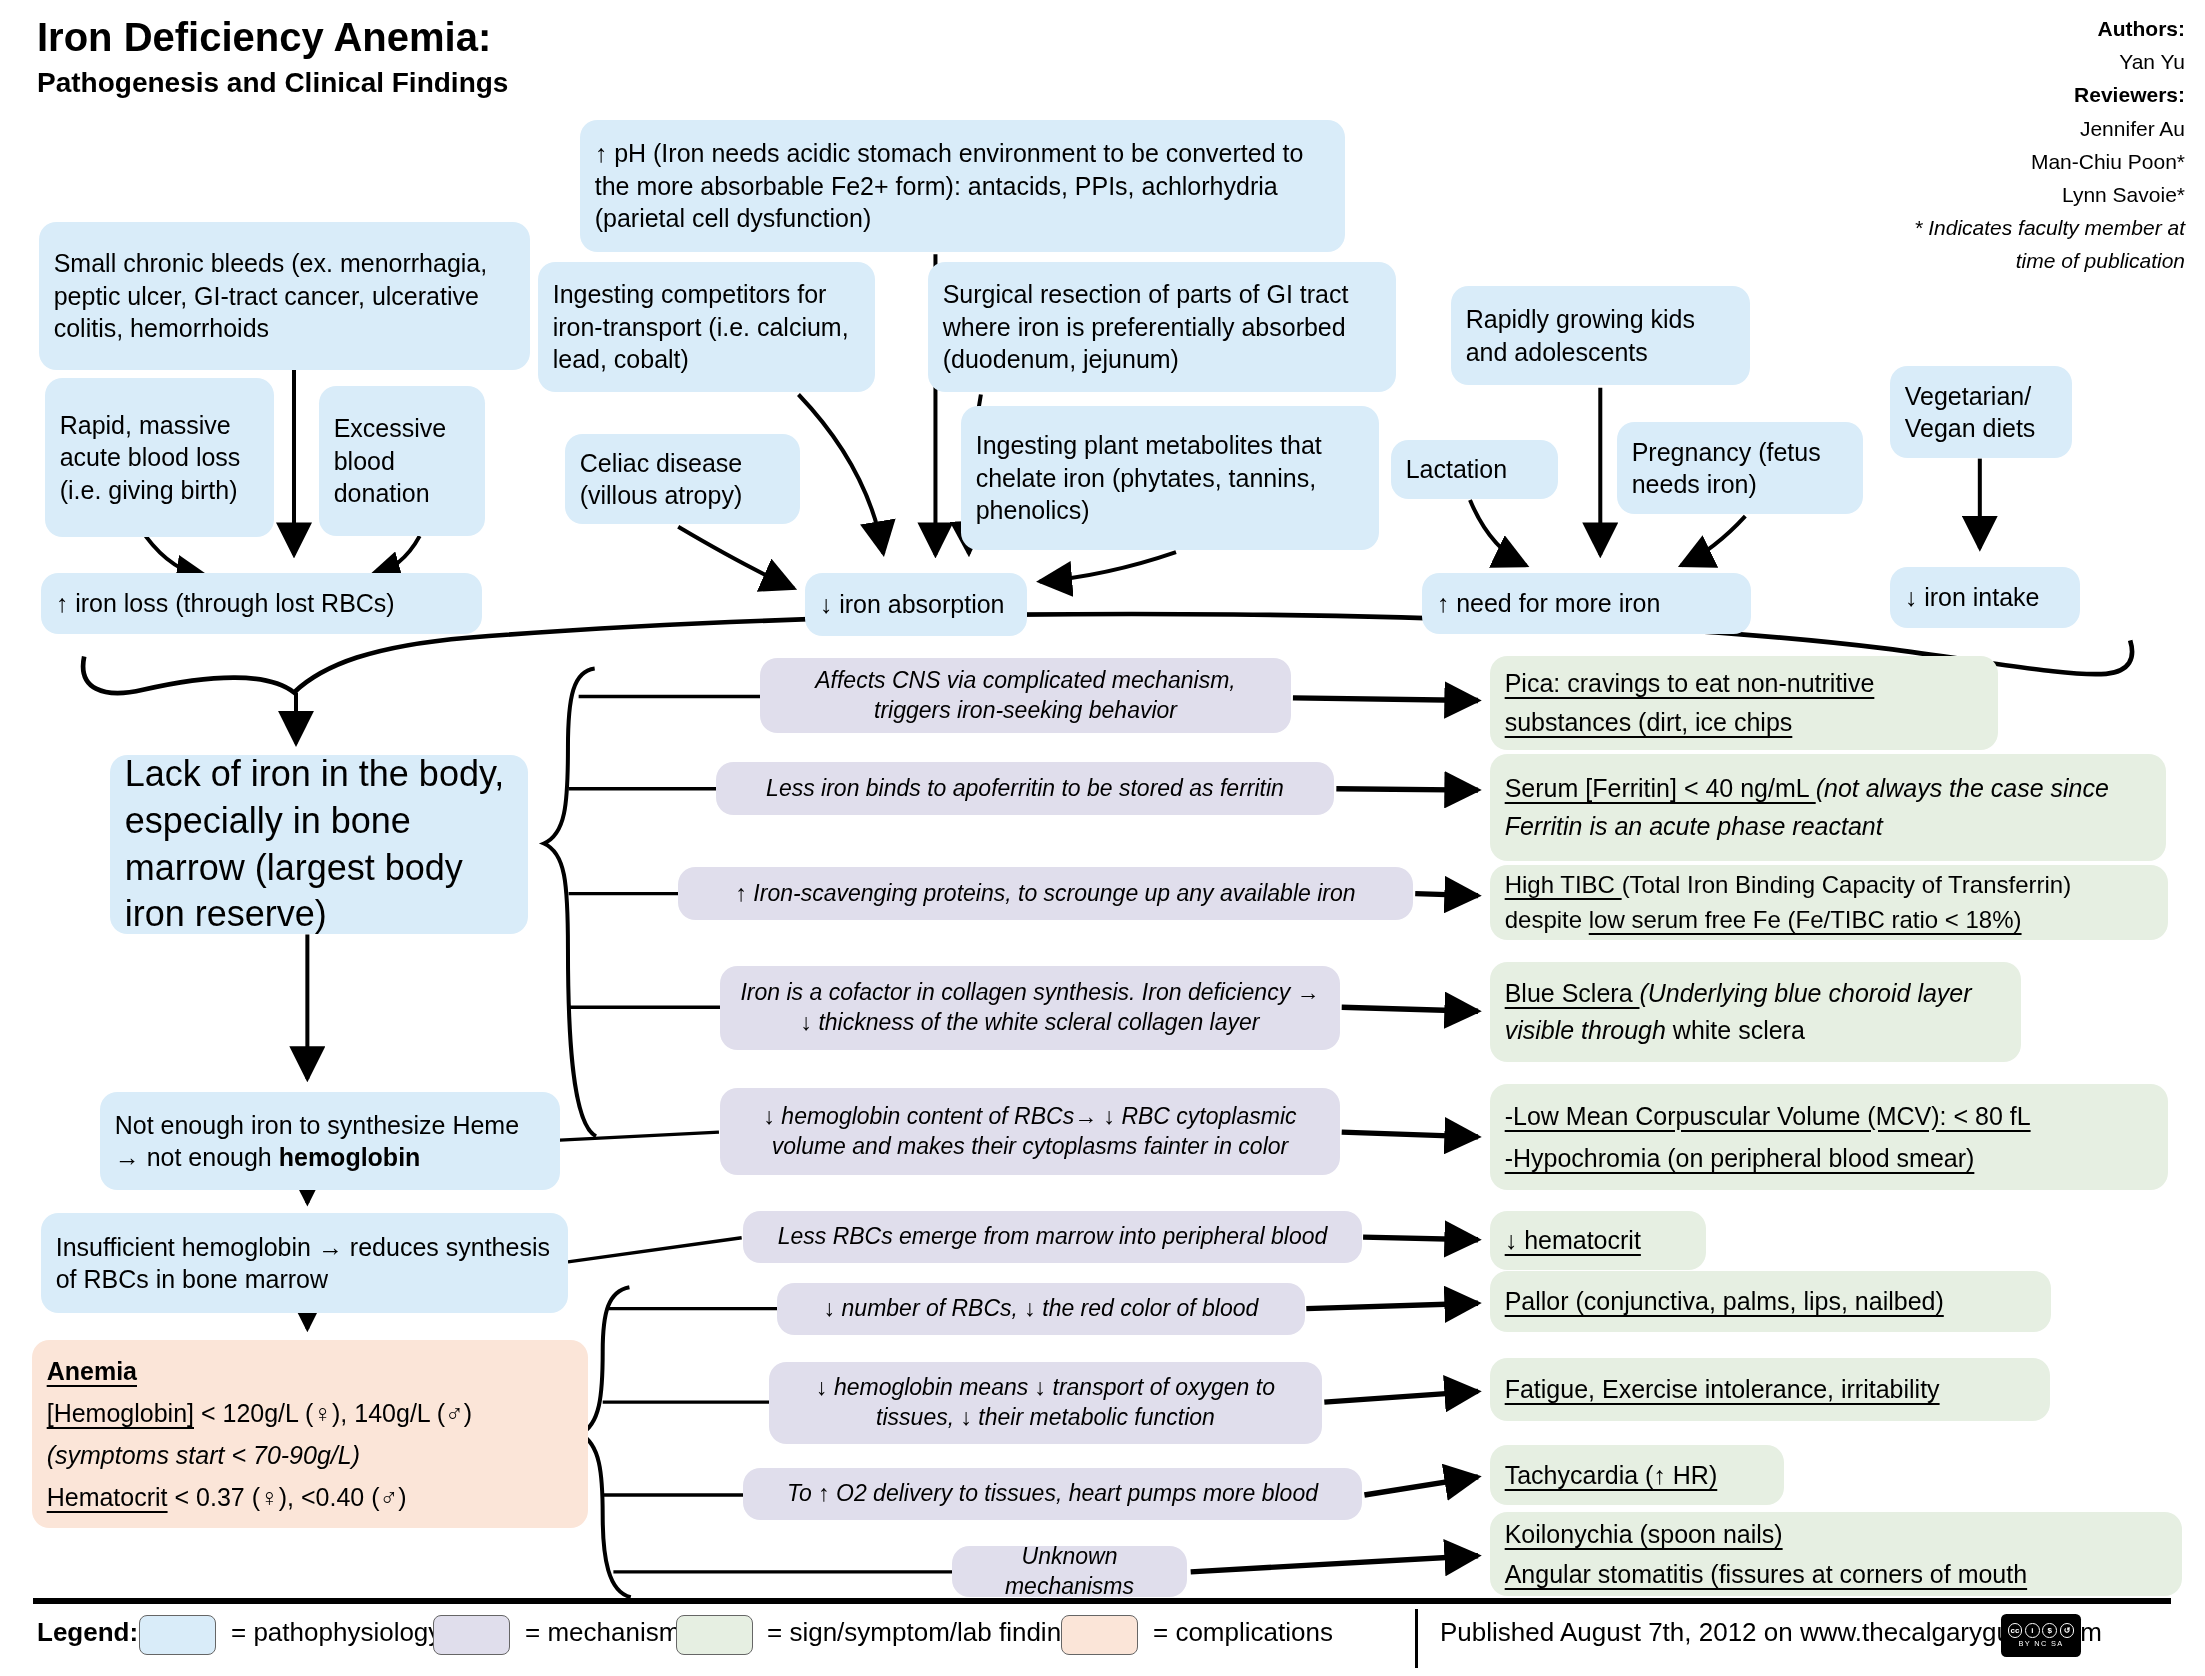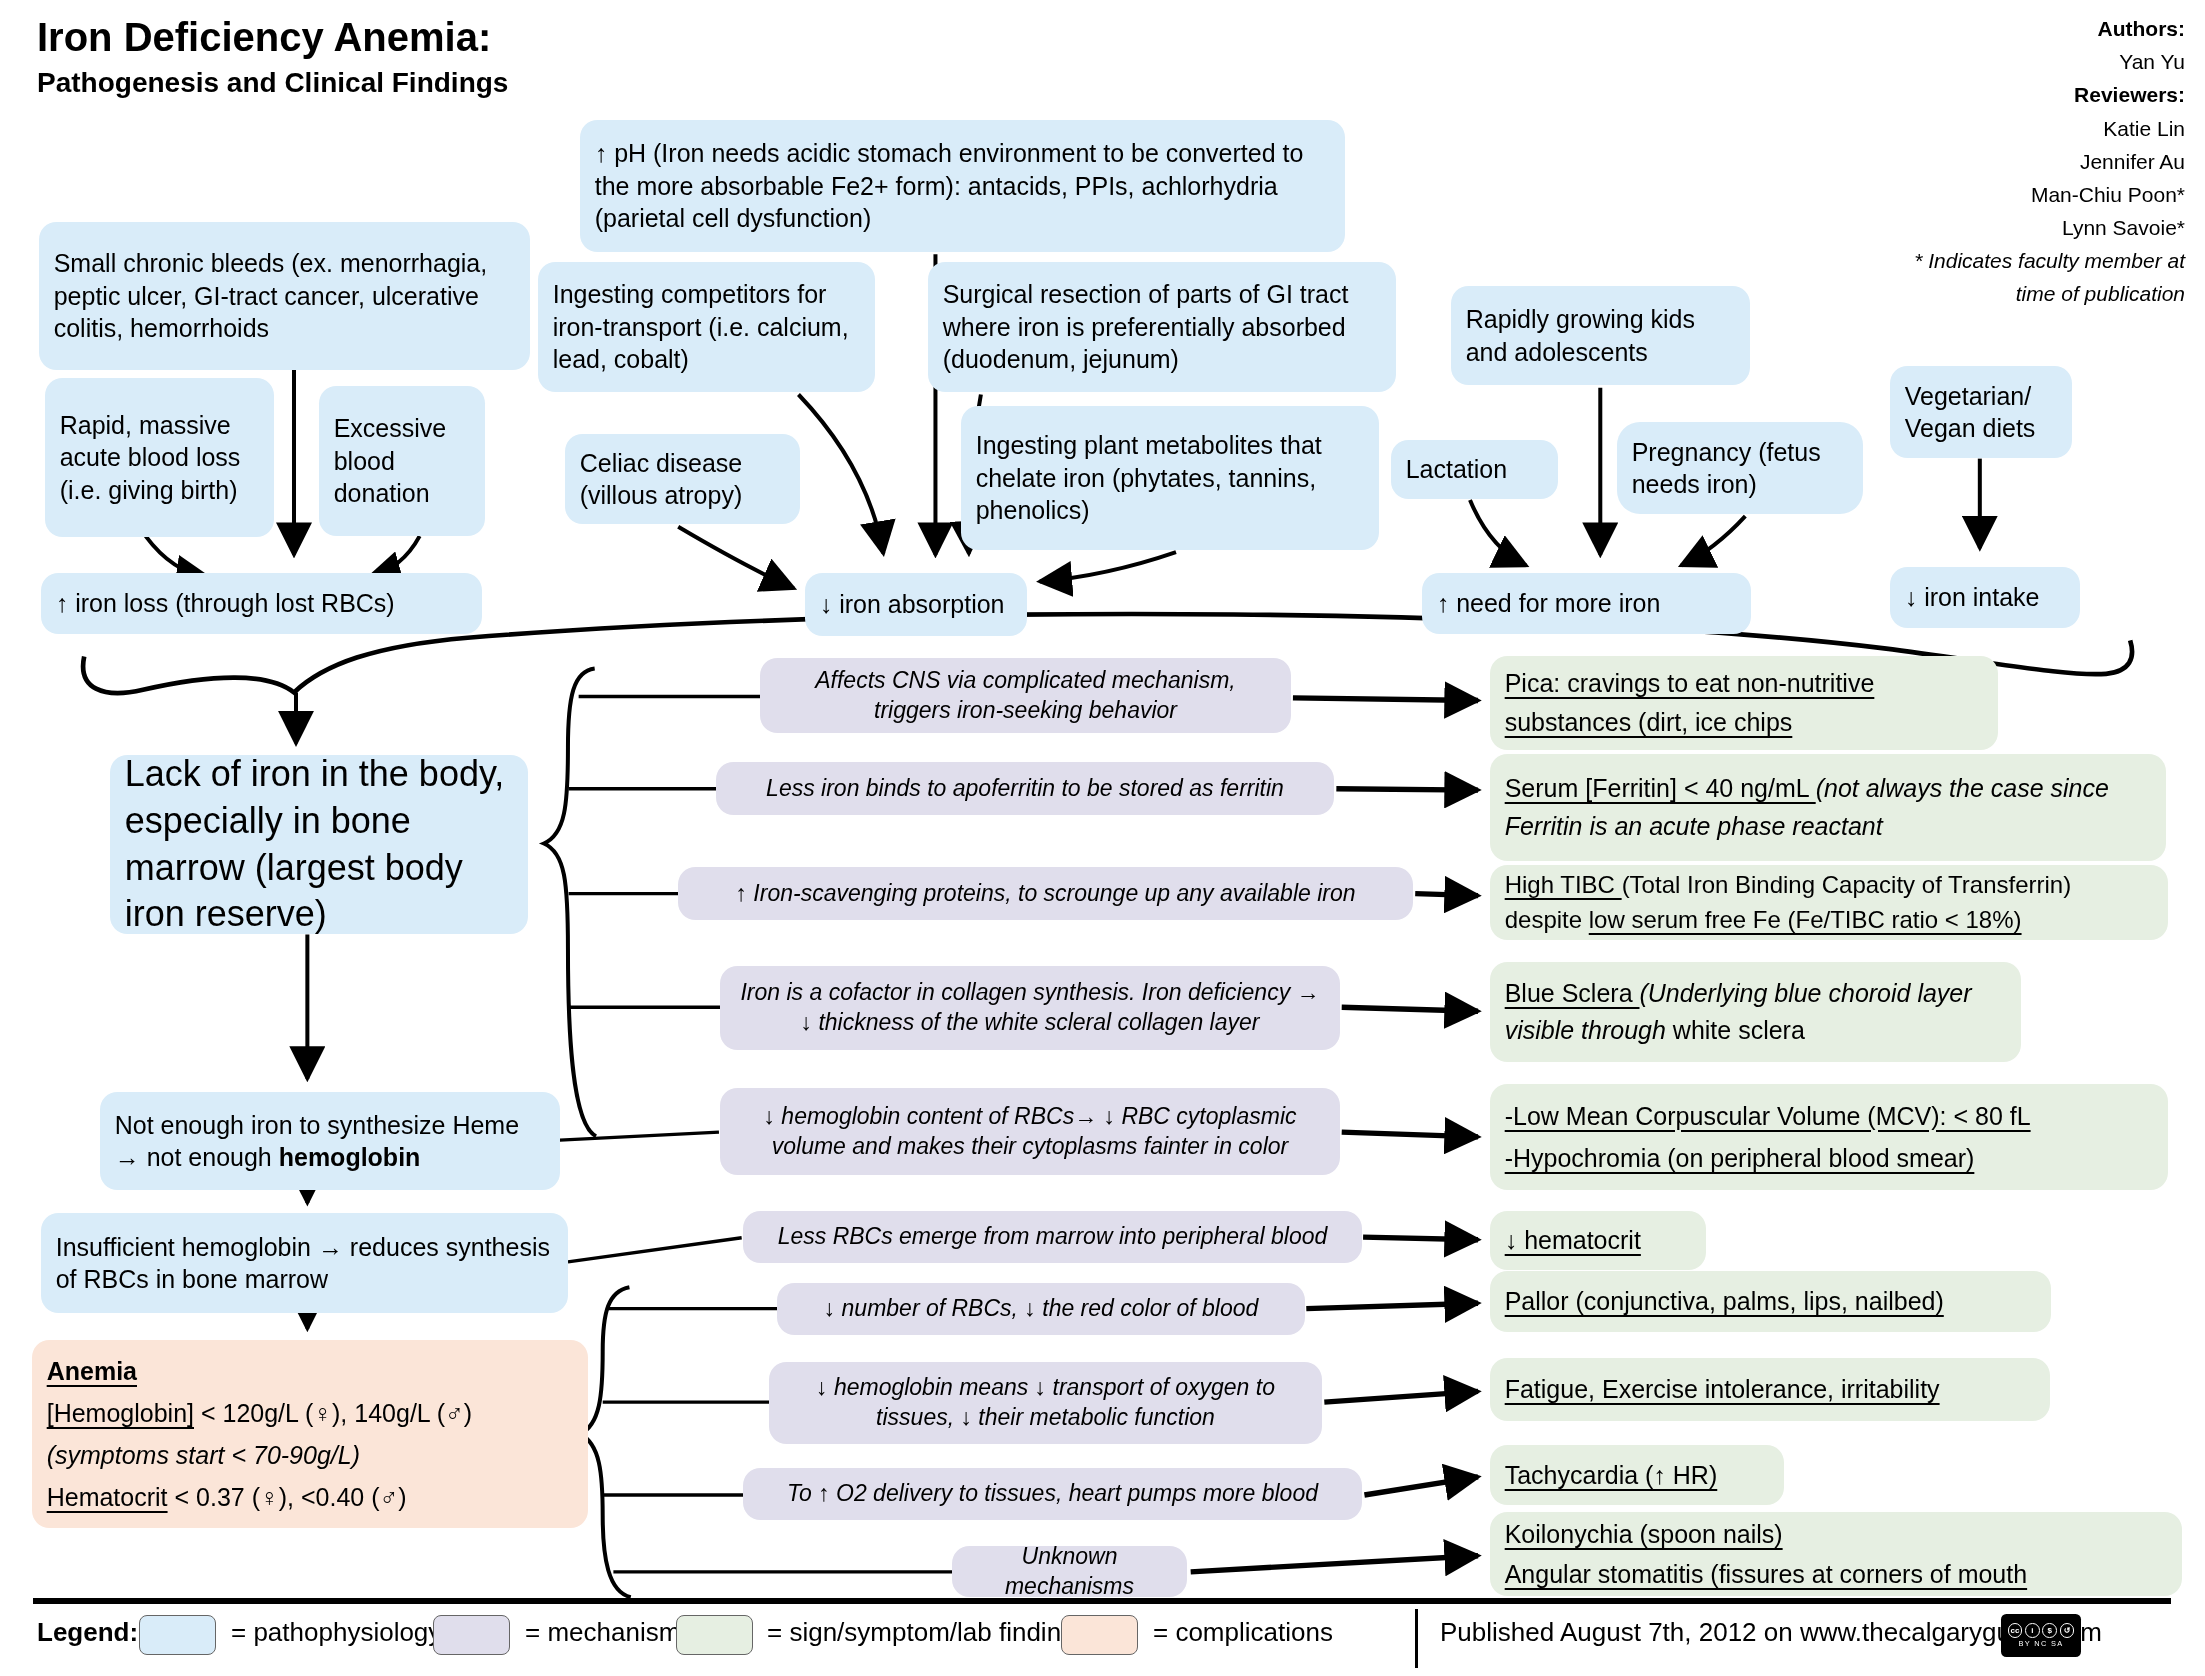--- a/index.html
+++ b/index.html
@@ -95,39 +95,38 @@
     </g>
   </svg>
 
   <div class="title1">Iron Deficiency Anemia:</div>
   <div class="title2">Pathogenesis and Clinical Findings</div>
 
   <div class="credits">
     <div class="bd">Authors:</div>
     <div>Yan Yu</div>
     <div class="bd">Reviewers:</div>
-    <div>Katie Lin</div>
     <div>Jennifer Au</div>
     <div>Man-Chiu Poon*</div>
     <div>Lynn Savoie*</div>
     <div class="it">* Indicates faculty member at</div>
     <div class="it">time of publication</div>
   </div>
 
   <div class="box patho" style="left:580px;top:120px;width:765px;height:132px;">↑ pH (Iron needs acidic stomach environment to be converted to the more absorbable Fe2+ form): antacids, PPIs, achlorhydria (parietal cell dysfunction)</div>
   <div class="box patho" style="left:39px;top:222px;width:491px;height:148px;">Small chronic bleeds (ex. menorrhagia, peptic ulcer, GI-tract cancer, ulcerative colitis, hemorrhoids</div>
   <div class="box patho" style="left:45px;top:378px;width:229px;height:159px;">Rapid, massive acute blood loss (i.e. giving birth)</div>
   <div class="box patho" style="left:319px;top:386px;width:166px;height:150px;">Excessive blood donation</div>
   <div class="box patho" style="left:538px;top:262px;width:337px;height:130px;">Ingesting competitors for iron-transport (i.e. calcium, lead, cobalt)</div>
   <div class="box patho" style="left:928px;top:262px;width:468px;height:130px;">Surgical resection of parts of GI tract where iron is preferentially absorbed (duodenum, jejunum)</div>
   <div class="box patho" style="left:565px;top:434px;width:235px;height:90px;">Celiac disease (villous atropy)</div>
   <div class="box patho" style="left:961px;top:406px;width:418px;height:144px;">Ingesting plant metabolites that chelate iron (phytates, tannins, phenolics)</div>
   <div class="box patho" style="left:1451px;top:286px;width:299px;height:99px;">Rapidly growing kids and adolescents</div>
   <div class="box patho" style="left:1391px;top:440px;width:167px;height:59px;">Lactation</div>
-  <div class="box patho" style="left:1617px;top:422px;width:246px;height:92px;border-radius:23px;">Pregnancy (fetus needs iron)</div>
+  <div class="box patho" style="left:1617px;top:422px;width:246px;height:92px;">Pregnancy (fetus needs iron)</div>
   <div class="box patho" style="left:1890px;top:366px;width:182px;height:92px;">Vegetarian/ Vegan diets</div>
 
   <div class="box patho" style="left:41px;top:573px;width:441px;height:61px;">↑ iron loss (through lost RBCs)</div>
   <div class="box patho" style="left:805px;top:573px;width:222px;height:63px;">↓ iron absorption</div>
   <div class="box patho" style="left:1422px;top:573px;width:329px;height:61px;">↑ need for more iron</div>
   <div class="box patho" style="left:1890px;top:567px;width:190px;height:61px;">↓ iron intake</div>
 
   <div class="box patho" style="left:110px;top:755px;width:418px;height:179px;font-size:36px;">Lack of iron in the body, especially in bone marrow (largest body iron reserve)</div>
   <div class="box patho" style="left:100px;top:1092px;width:460px;height:98px;">
     <div><span>Not enough iron to synthesize Heme → not enough </span><span class="bd">hemoglobin</span></div>

